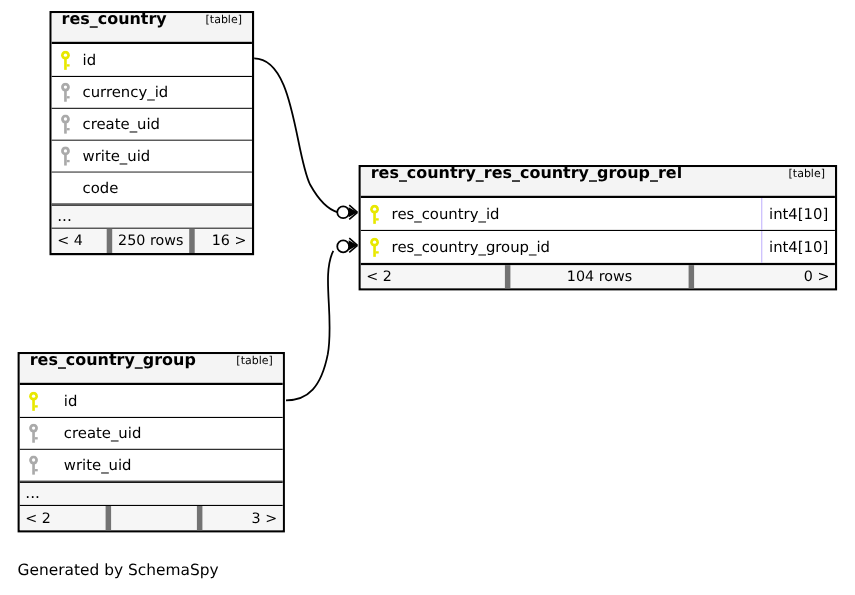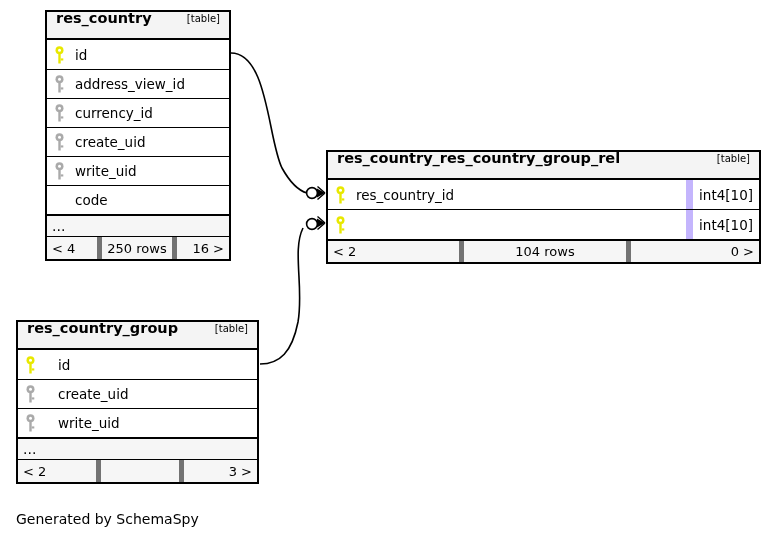--- a/index.html
+++ b/index.html
@@ -70,21 +70,21 @@
     display: flex;
     align-items: center;
     flex: 1 1 auto;
     min-width: 0;
     padding-left: 2px;
     box-sizing: border-box;
     height: 100%;
   }
   .col-type {
     flex: 0 0 auto;
-    border-left: 7px solid #c4b5fd;
+    border-left: 1px solid #c4b5fd;
     padding: 0 6px;
     font-size: 13.5px;
     display: flex;
     align-items: center;
     height: 100%;
     box-sizing: border-box;
     white-space: nowrap;
   }
   .col-name {
     font-size: 13.5px;
@@ -177,34 +177,20 @@
             <circle cx="5.5" cy="4.2" r="1.5" fill="#ffffff"></circle>
             <rect x="4.3" y="7" width="2.4" height="10.5" fill="#e8e800"></rect>
             <rect x="6.7" y="12.4" width="2.6" height="2.1" fill="#e8e800"></rect>
           </svg>
         </span>
         <span class="gap-sm"></span>
         <span class="col-name">id</span>
       </div>
     </div>
 
-    <div class="ent-row">
-      <div class="col-main">
-        <span class="keyslot">
-          <svg width="11" height="18" viewBox="0 0 11 18">
-            <circle cx="5.5" cy="4.2" r="4" fill="#aaaaaa"></circle>
-            <circle cx="5.5" cy="4.2" r="1.5" fill="#ffffff"></circle>
-            <rect x="4.3" y="7" width="2.4" height="10.5" fill="#aaaaaa"></rect>
-            <rect x="6.7" y="12.4" width="2.6" height="2.1" fill="#aaaaaa"></rect>
-          </svg>
-        </span>
-        <span class="gap-sm"></span>
-        <span class="col-name">address_view_id</span>
-      </div>
-    </div>
 
     <div class="ent-row">
       <div class="col-main">
         <span class="keyslot">
           <svg width="11" height="18" viewBox="0 0 11 18">
             <circle cx="5.5" cy="4.2" r="4" fill="#aaaaaa"></circle>
             <circle cx="5.5" cy="4.2" r="1.5" fill="#ffffff"></circle>
             <rect x="4.3" y="7" width="2.4" height="10.5" fill="#aaaaaa"></rect>
             <rect x="6.7" y="12.4" width="2.6" height="2.1" fill="#aaaaaa"></rect>
           </svg>
@@ -288,20 +274,21 @@
       <div class="col-main">
         <span class="keyslot">
           <svg width="11" height="18" viewBox="0 0 11 18">
             <circle cx="5.5" cy="4.2" r="4" fill="#e8e800"></circle>
             <circle cx="5.5" cy="4.2" r="1.5" fill="#ffffff"></circle>
             <rect x="4.3" y="7" width="2.4" height="10.5" fill="#e8e800"></rect>
             <rect x="6.7" y="12.4" width="2.6" height="2.1" fill="#e8e800"></rect>
           </svg>
         </span>
         <span class="gap-sm"></span>
+        <span class="col-name">res_country_group_id</span>
       </div>
       <div class="col-type">int4[10]</div>
     </div>
 
     <div class="ent-footer" style="border-top:1px solid #000000;">
       <span class="foot-cell foot-left" style="flex:0 0 131px;">&lt; 2</span>
       <span class="foot-cell foot-center" style="flex:1 1 auto;">104 rows</span>
       <span class="foot-cell foot-right" style="flex:0 0 133px;">0 &gt;</span>
     </div>
   </div>

